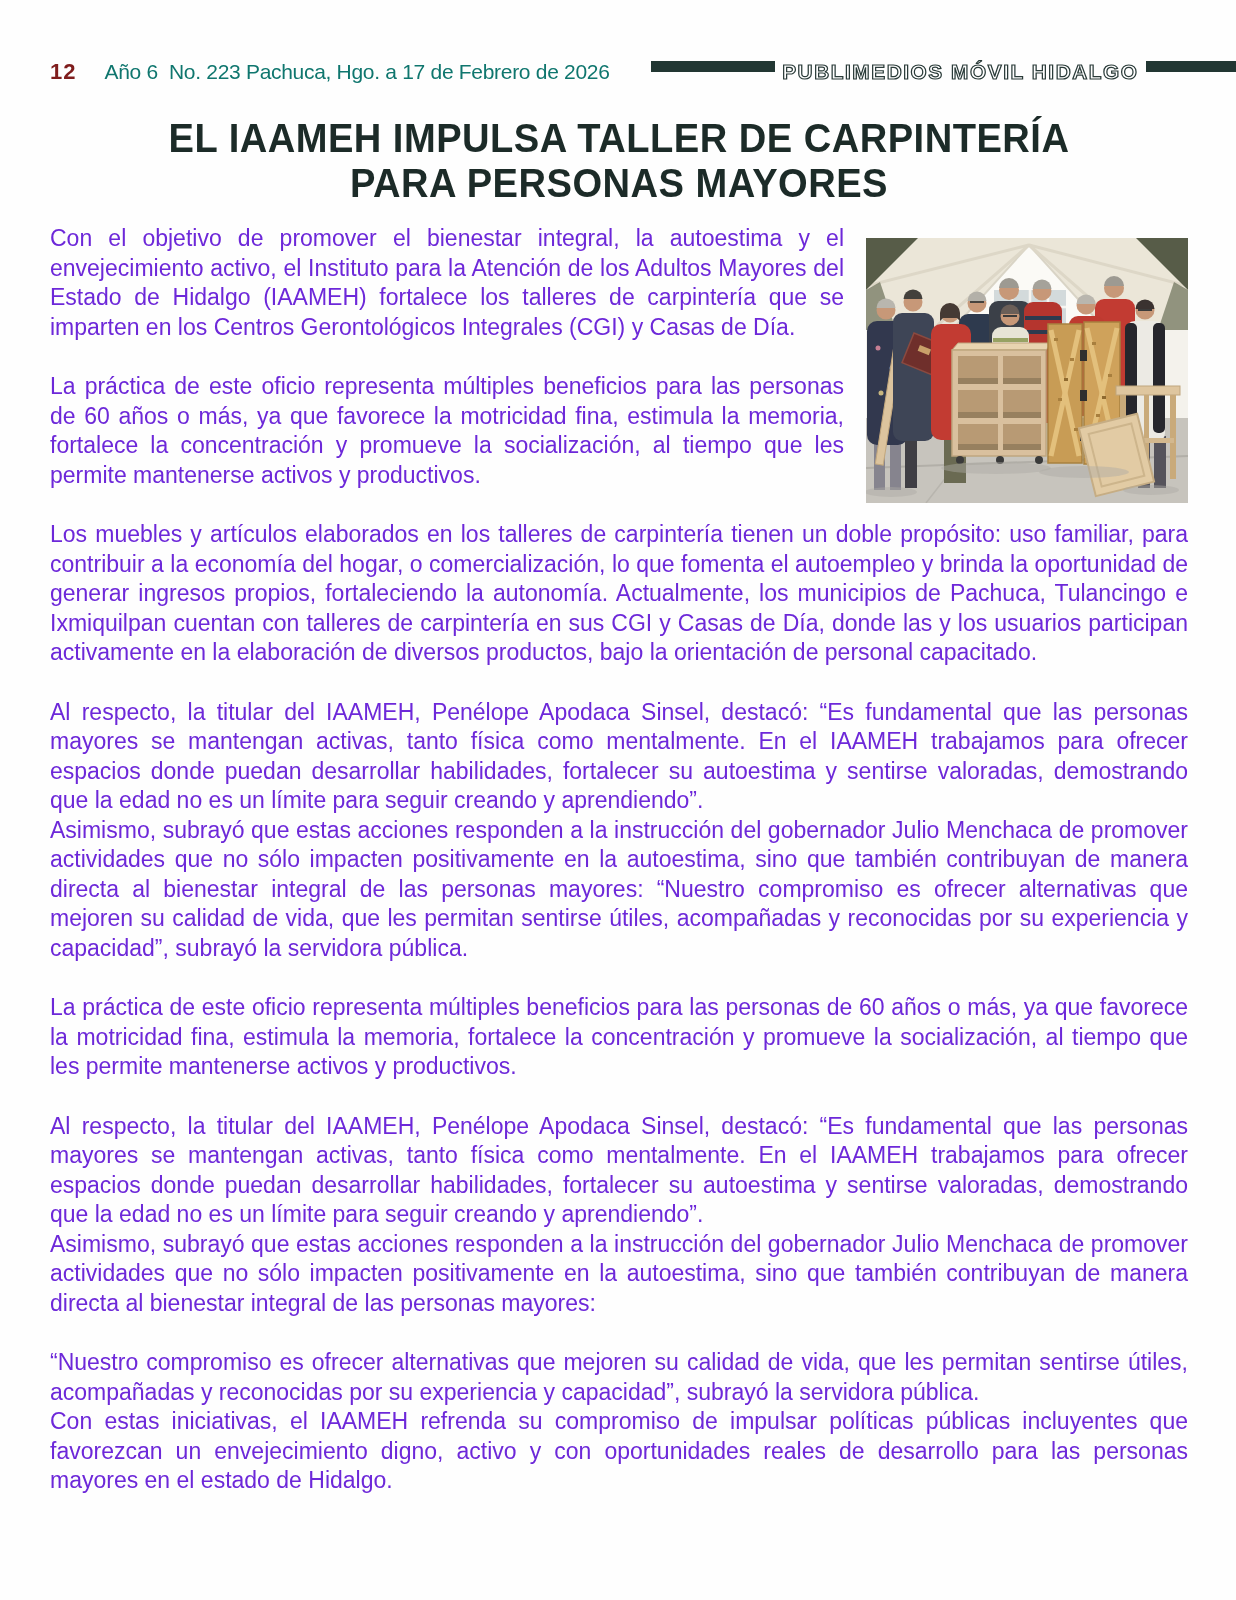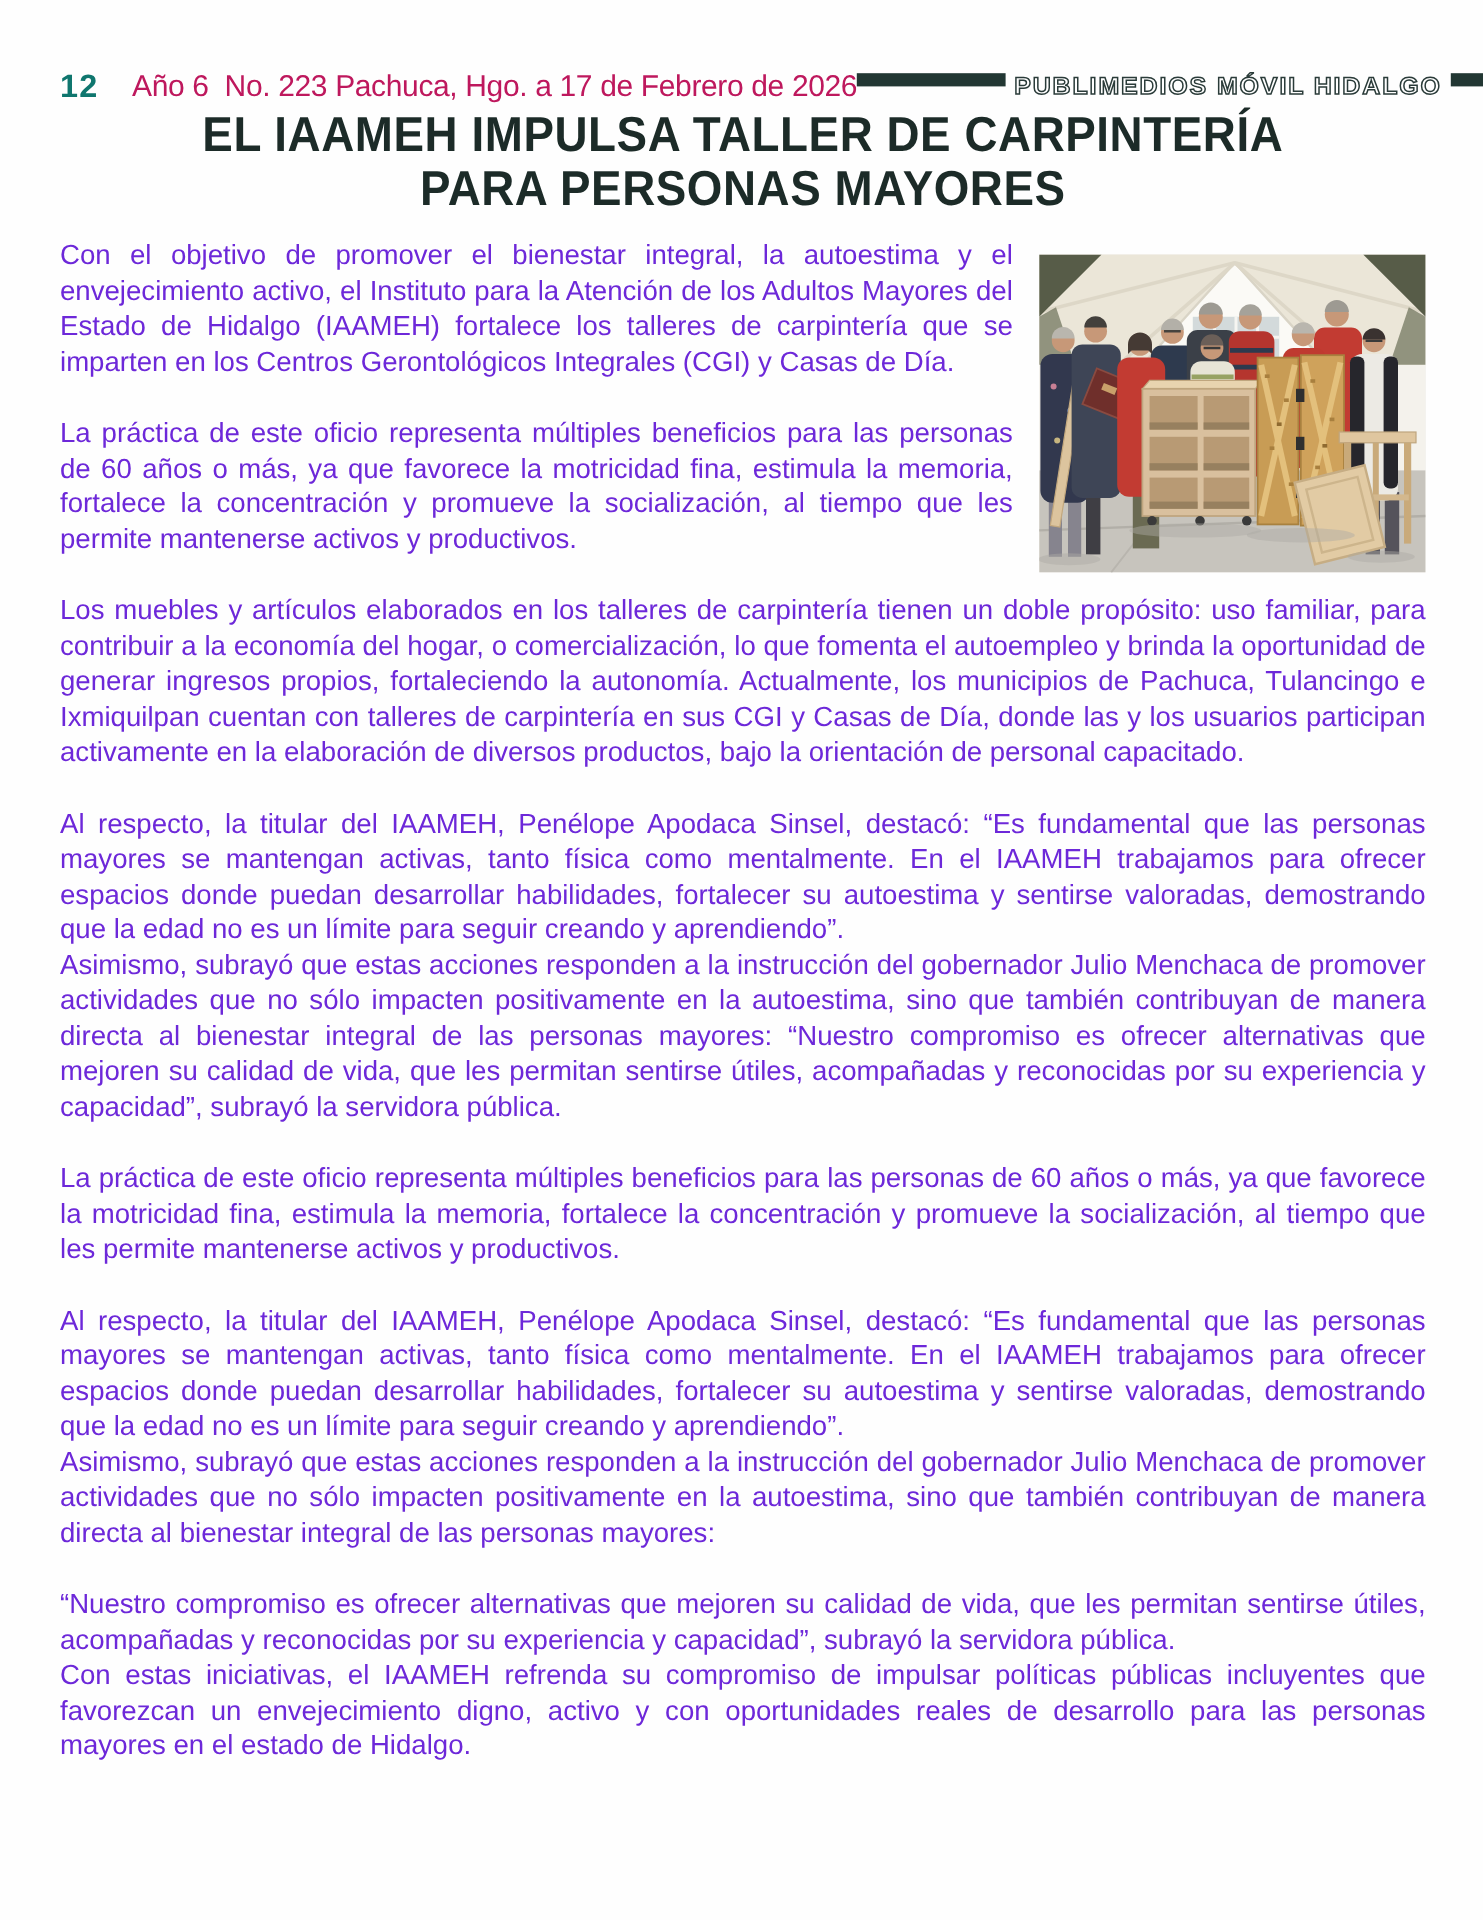--- a/index.html
+++ b/index.html
@@ -21,29 +21,29 @@
     padding: 54px 48px 0 50px;
     background: #fefefe;
   }
   
   .masthead {
     display: flex;
     align-items: center;
     height: 36px;
   }
   .page-number {
-    font-size: 27px;
+    font-size: 22px;
     font-weight: bold;
+    color: #7f1d1d;
+    letter-spacing: 1px;
+  }
+  .dateline {
+    font-size: 21px;
+    margin-left: 28px;
     color: #0f766e;
-    letter-spacing: 1px;
-  }
-  .dateline {
-    font-size: 25px;
-    margin-left: 28px;
-    color: #be185d;
     white-space: pre;
     letter-spacing: -0.3px;
   }
   .brand {
     margin-left: auto;
     display: flex;
   }
   .brand-bar {
     height: 11px;
     background: #223733;
@@ -56,21 +56,21 @@
     letter-spacing: 1.5px;
     color: #2a3b39;
     -webkit-text-fill-color: rgba(255,255,255,0.78);
     -webkit-text-stroke: 1.2px #2a3b39;
     transform: scaleX(1.04);
     transform-origin: center;
     white-space: nowrap;
   }
   
   .headline {
-    margin-top: 0;
+    margin-top: 26px;
     text-align: center;
     color: #1c2b28;
   }
   .headline .line {
     font-size: 41px;
     font-weight: bold;
     line-height: 45px;
     letter-spacing: 0.5px;
     transform: scaleX(0.93);
     transform-origin: center;

